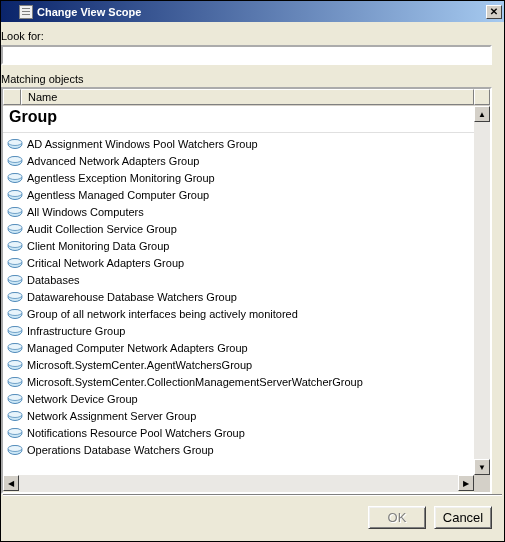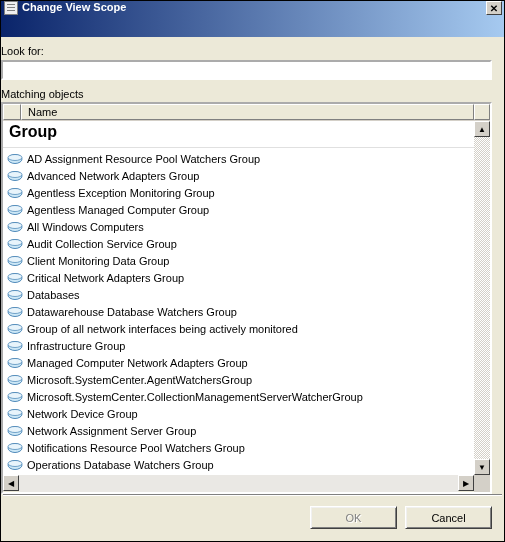--- a/index.html
+++ b/index.html
@@ -10,24 +10,24 @@
     background: #ece9d8;
     width: 505px;
     height: 542px;
     border: 1px solid #000;
     display: flex;
     flex-direction: column;
   }
   .titlebar {
     background: linear-gradient(to right, #0a246a, #a6caf0);
     color: #fff;
-    height: 36px;
-    display: flex;
-    align-items: flex-start;
-    padding: 0 2px 0 3px;
+    height: 21px;
+    display: flex;
+    align-items: center;
+    padding: 0 2px 0 18px;
     font-weight: bold;
     font-size: 11px;
   }
   .titlebar .icon {
     width: 14px; height: 14px;
     background: #f0f0f0;
     border: 1px solid #808080;
     margin-right: 4px;
     display: inline-block;
     position: relative;
@@ -143,26 +143,26 @@
   .corner {
     position:absolute; right:0; bottom:0; width:16px; height:17px; background:#d4d0c8;
   }
   .button-bar {
     display: flex;
     justify-content: flex-end;
     gap: 8px;
     padding: 10px 12px 12px 0;
   }
   .btn {
-    width: 87px; height: 23px;
+    width: 58px; height: 23px;
     background: #ece9d8;
     border: 1px solid #fff;
     border-right-color:#404040; border-bottom-color:#404040;
     box-shadow: inset 1px 1px 0 #f0f0f0, inset -1px -1px 0 #808080;
-    font-family: inherit; font-size: 11px;
+    font-family: inherit; font-size: 13px;
     cursor: pointer;
   }
   .btn:disabled { color: #808080; text-shadow: 1px 1px 0 #fff; cursor: default; }
   .hr-line {
     height: 2px;
     border-top: 1px solid #808080;
     border-bottom: 1px solid #fff;
     margin: 0 2px;
   }
 </style>
@@ -193,21 +193,21 @@
     <div class="list-body">
       <div class="group-header">Group</div>
       <div class="rows" id="rows">
           <div class="list-item">
             <span class="item-icon">
               <svg viewBox="0 0 16 12">
   <ellipse cx="8" cy="6" rx="7" ry="4.5" fill="#cde8f7" stroke="#2a6fa8" stroke-width="0.8"></ellipse>
   <ellipse cx="8" cy="4.5" rx="7" ry="3" fill="#e8f4fb" stroke="#2a6fa8" stroke-width="0.6"></ellipse>
 </svg>
             </span>
-            <span class="item-label">AD Assignment Resource Pool Watchers Group</span>
+            <span class="item-label">AD Assignment Windows Pool Watchers Group</span>
           </div>
           <div class="list-item">
             <span class="item-icon">
               <svg viewBox="0 0 16 12">
   <ellipse cx="8" cy="6" rx="7" ry="4.5" fill="#cde8f7" stroke="#2a6fa8" stroke-width="0.8"></ellipse>
   <ellipse cx="8" cy="4.5" rx="7" ry="3" fill="#e8f4fb" stroke="#2a6fa8" stroke-width="0.6"></ellipse>
 </svg>
             </span>
             <span class="item-label">Advanced Network Adapters Group</span>
           </div>

